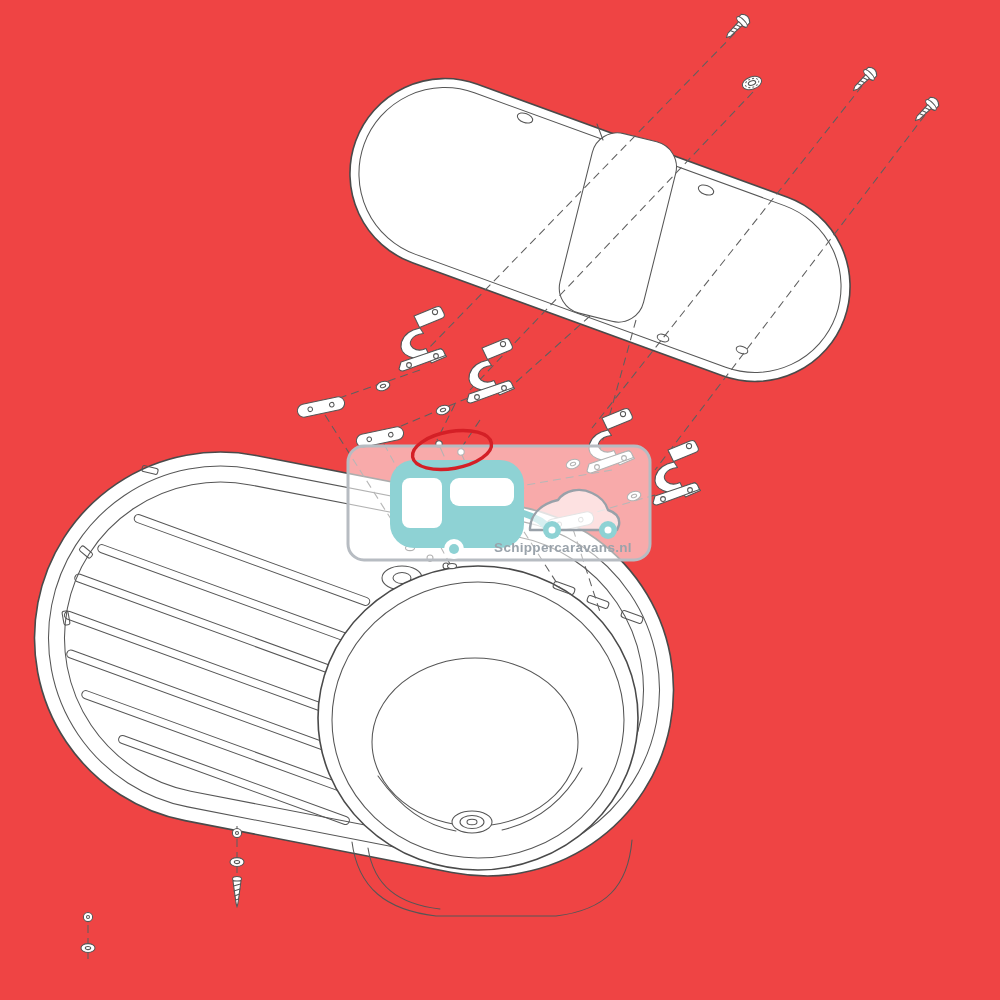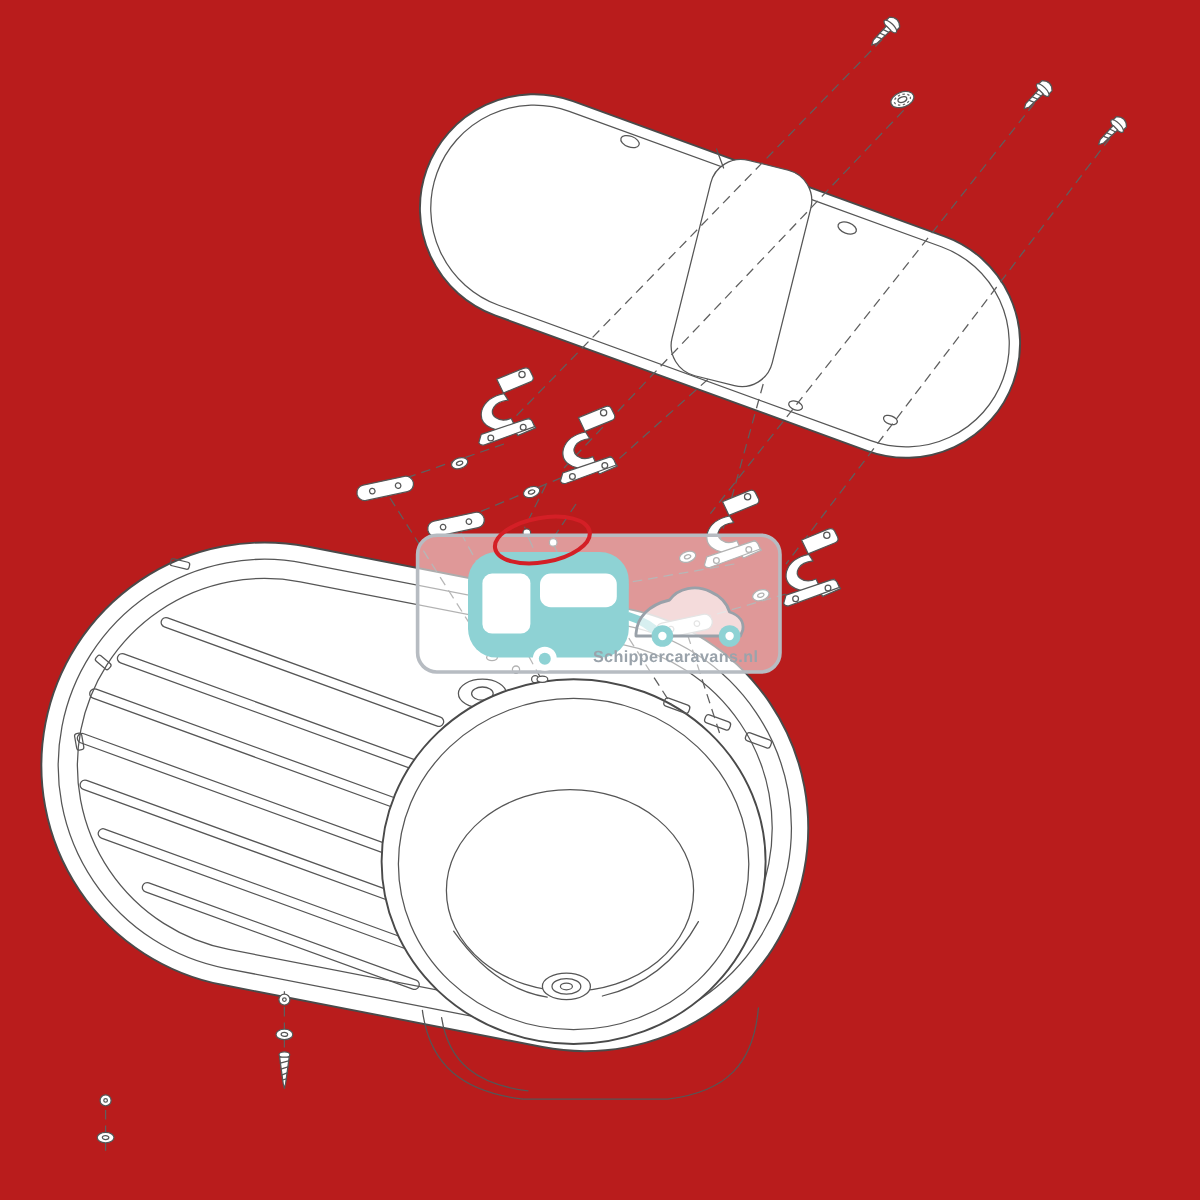--- a/index.html
+++ b/index.html
@@ -1,16 +1,16 @@
 <!DOCTYPE html>
 <html><head>
 <meta charset="utf-8">
 <style>
   html,body { margin:0; padding:0; background:#ffffff; }
-  .stage { position:relative; width:1000px; height:1000px; background:#b91c1c; overflow:hidden; }
+  .stage { position:relative; width:1000px; height:1000px; background:#ef4444; overflow:hidden; }
   svg { display:block; }
   .lnw   { fill:#ffffff; stroke:#4a4a4a; stroke-width:1.6; stroke-linecap:round; stroke-linejoin:round; }
   .thin  { fill:none;  stroke:#565656; stroke-width:1.05; stroke-linecap:round; stroke-linejoin:round; }
   .thinw { fill:#ffffff; stroke:#565656; stroke-width:1.05; stroke-linecap:round; stroke-linejoin:round; }
   .dash  { fill:none; stroke:#5f5f5f; stroke-width:1.05; stroke-dasharray:8 5; }
   .dashf { fill:none; stroke:#6a6a6a; stroke-width:1.05; stroke-dasharray:2 2; }
   .wm-box { fill:rgba(255,255,255,0.55); stroke:#b7bcc2; stroke-width:3; }
   .wm-car { fill:rgba(255,255,255,0.65); stroke:#99a1a9; stroke-width:2.4; stroke-linejoin:round; }
   .wm-text { font:600 13.5px "Liberation Sans", sans-serif; letter-spacing:0.3px; }
 </style>

